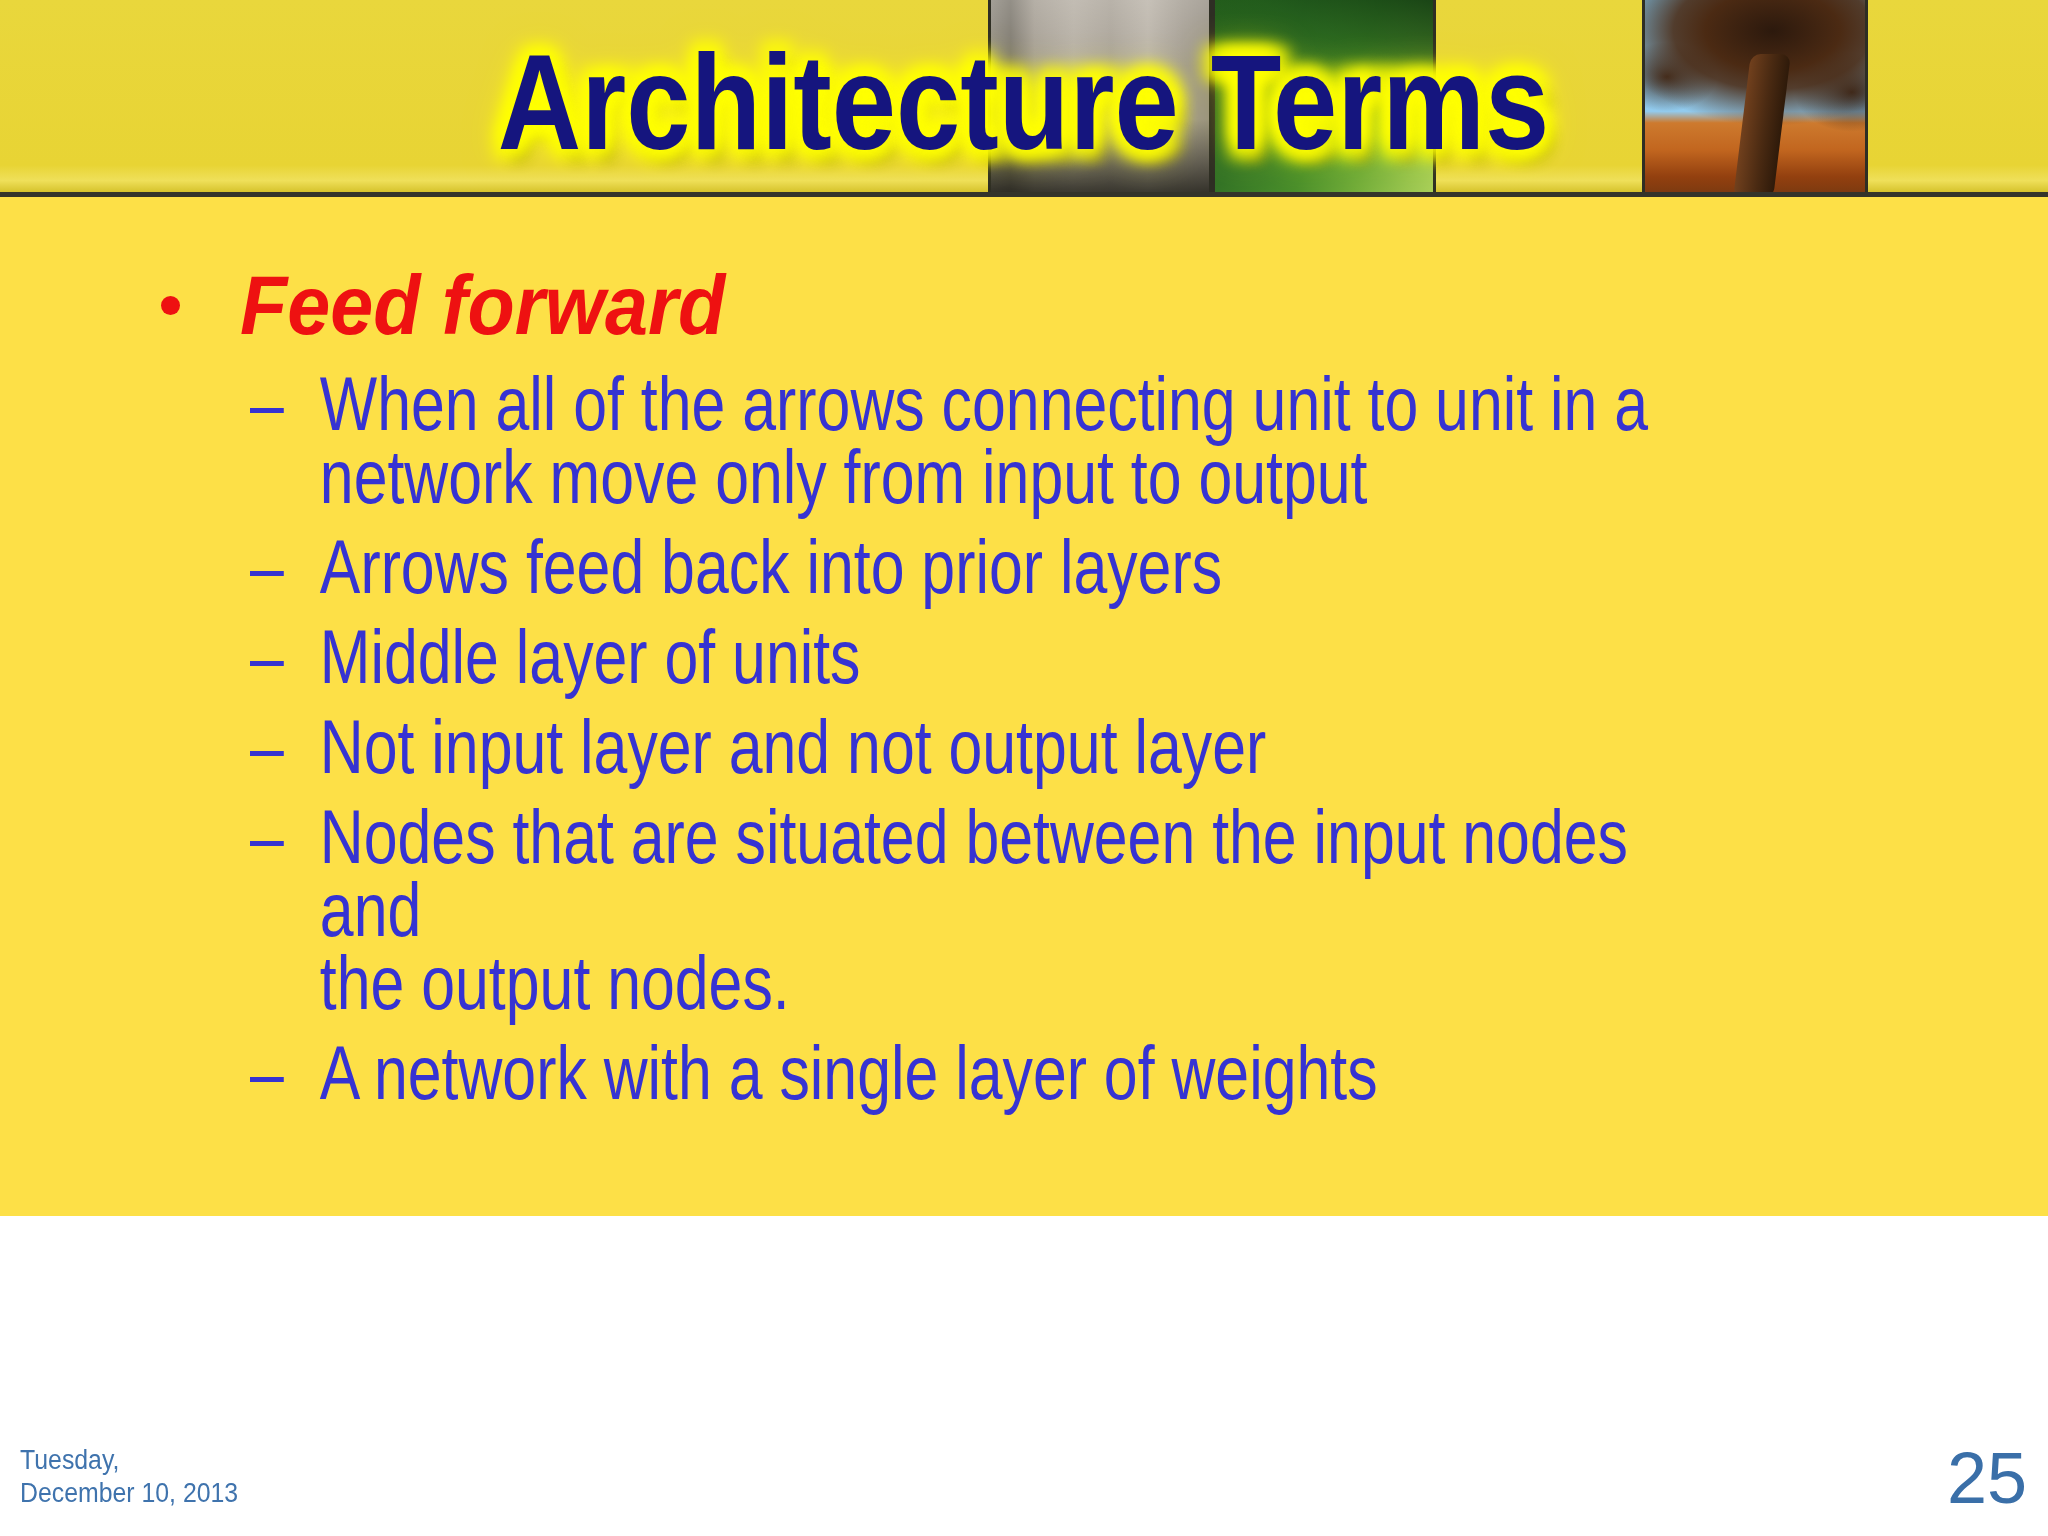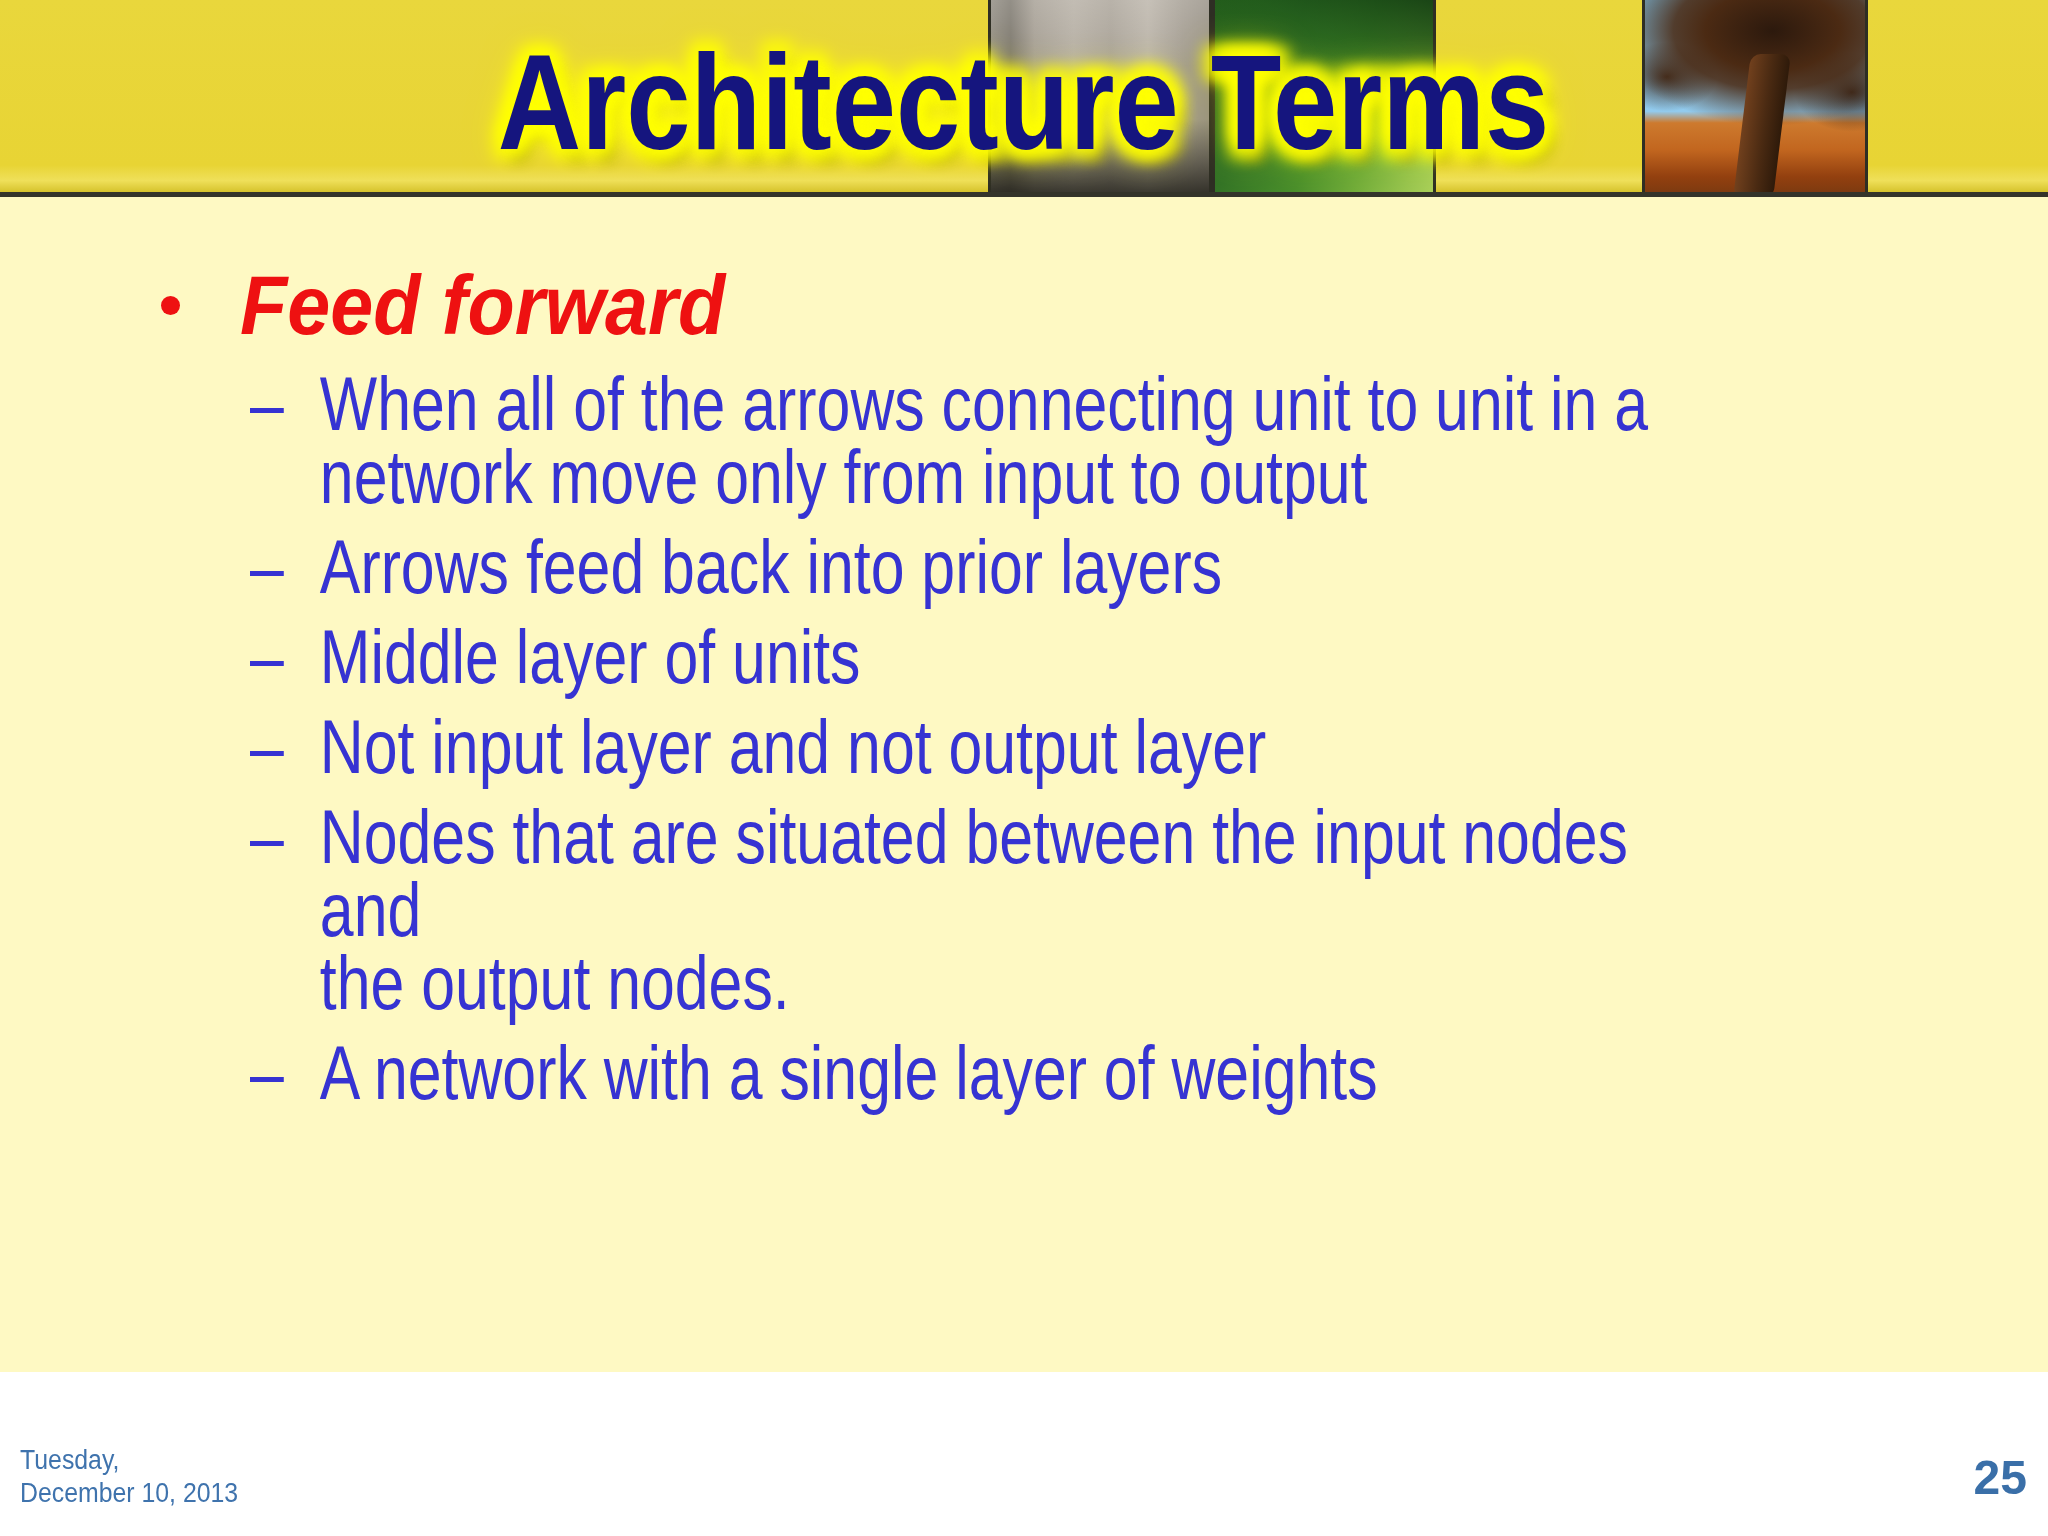--- a/index.html
+++ b/index.html
@@ -4,22 +4,22 @@
 <style>
   html, body { margin: 0; padding: 0; }
   body {
     width: 2048px; height: 1536px;
     background: #ffffff;
     font-family: "Liberation Sans", sans-serif;
     overflow: hidden;
   }
   .slide {
     position: relative;
-    width: 2048px; height: 1372px;
-    background: #fef9c3;
+    width: 2048px; height: 1216px;
+    background: #fde047;
   }
 
   
   .band {
     position: absolute; left: 0; top: 0;
     width: 2048px; height: 192px;
     background: linear-gradient(180deg, #e9d73c 0%, #e8d434 86%, #efe05a 94%, #d6c32c 100%);
     border-bottom: 5px solid #34342a;
   }
   .photo {
@@ -119,21 +119,21 @@
   .footer-date {
     position: absolute; left: 20px; top: 1444px;
     font-size: 27px; line-height: 33px;
     color: #3f73ad;
     white-space: pre-line;
     transform: scaleX(0.92);
     transform-origin: left top;
   }
   .page-number {
     position: absolute; right: 21px; top: 1446px;
-    font-size: 48px; line-height: 64px; font-weight: bold;
+    font-size: 72px; line-height: 64px; font-weight: normal;
     color: #3a6fa8;
   }
 </style>
 </head>
 <body>
 
 <div class="slide">
 
   <div class="band">
     <div class="photo photo-falls"></div>

